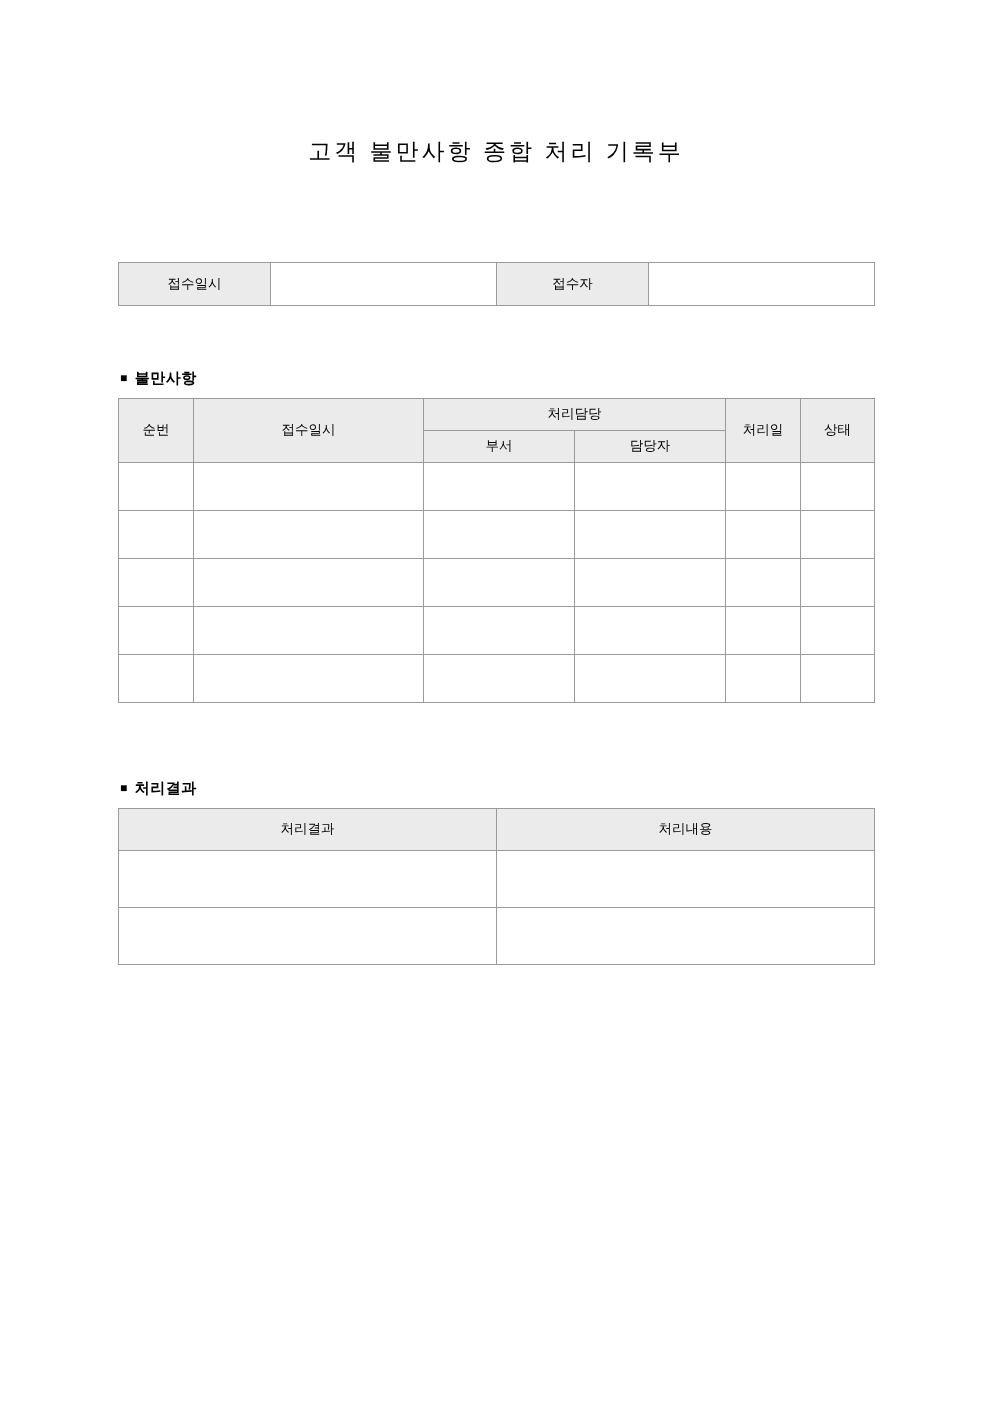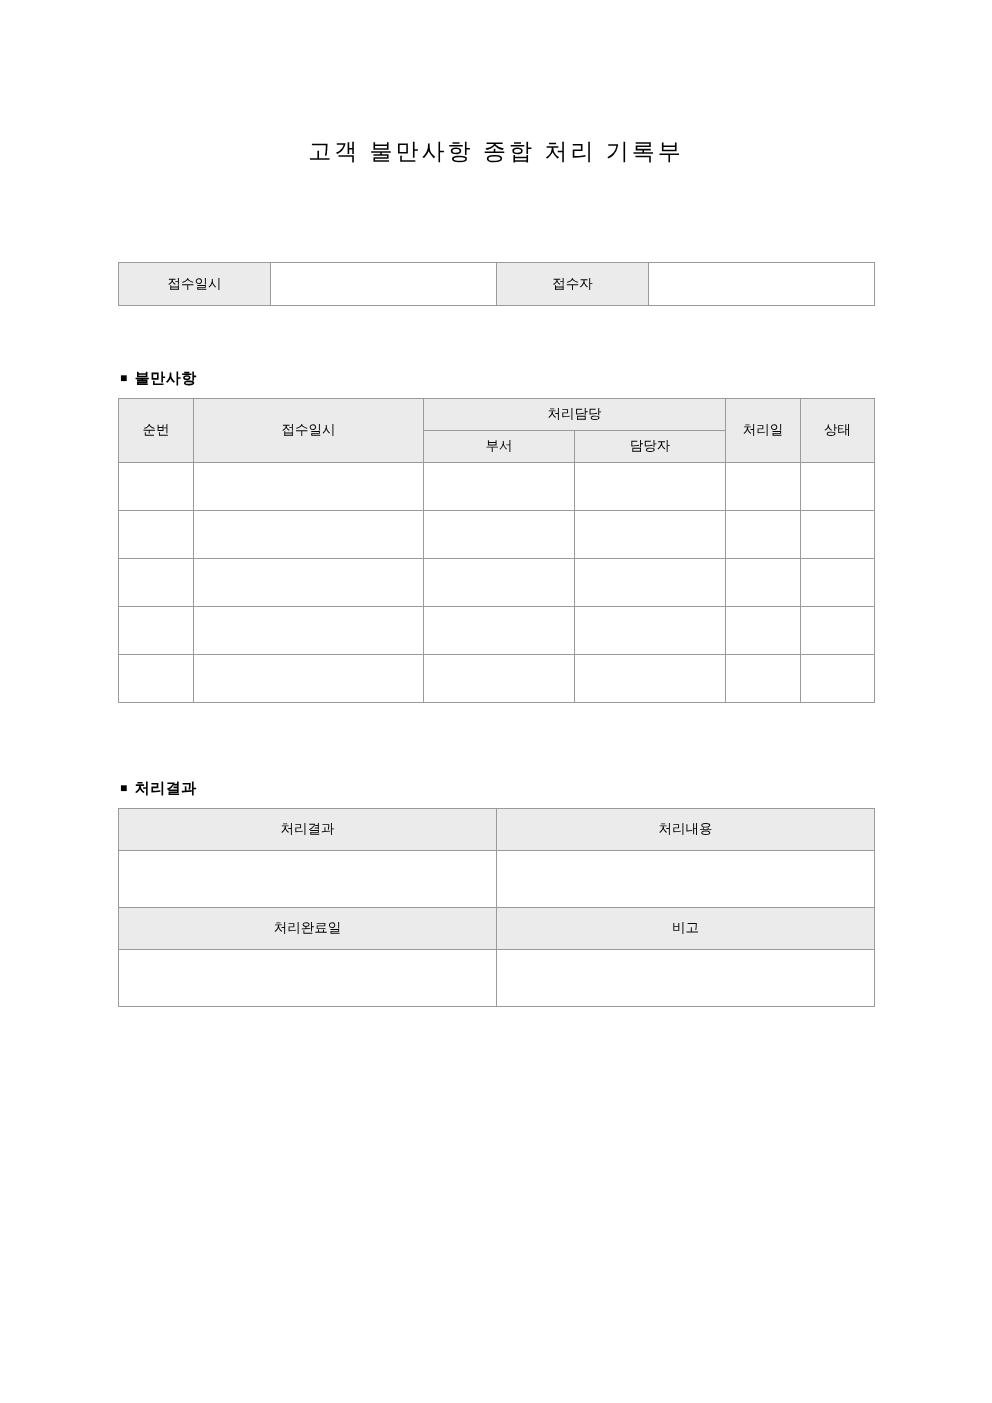--- a/index.html
+++ b/index.html
@@ -190,24 +190,20 @@
       </colgroup>
       <tbody>
         <tr class="res-head">
           <td class="hd">처리결과</td>
           <td class="hd">처리내용</td>
         </tr>
         <tr class="res-body">
           <td class="cell-empty"></td>
           <td class="cell-empty"></td>
         </tr>
-        <tr class="res-head">
-          <td class="hd">처리완료일</td>
-          <td class="hd">비고</td>
-        </tr>
         <tr class="res-body">
           <td class="cell-empty"></td>
           <td class="cell-empty"></td>
         </tr>
       </tbody>
     </table>
   </div>
 
 </div>
 

